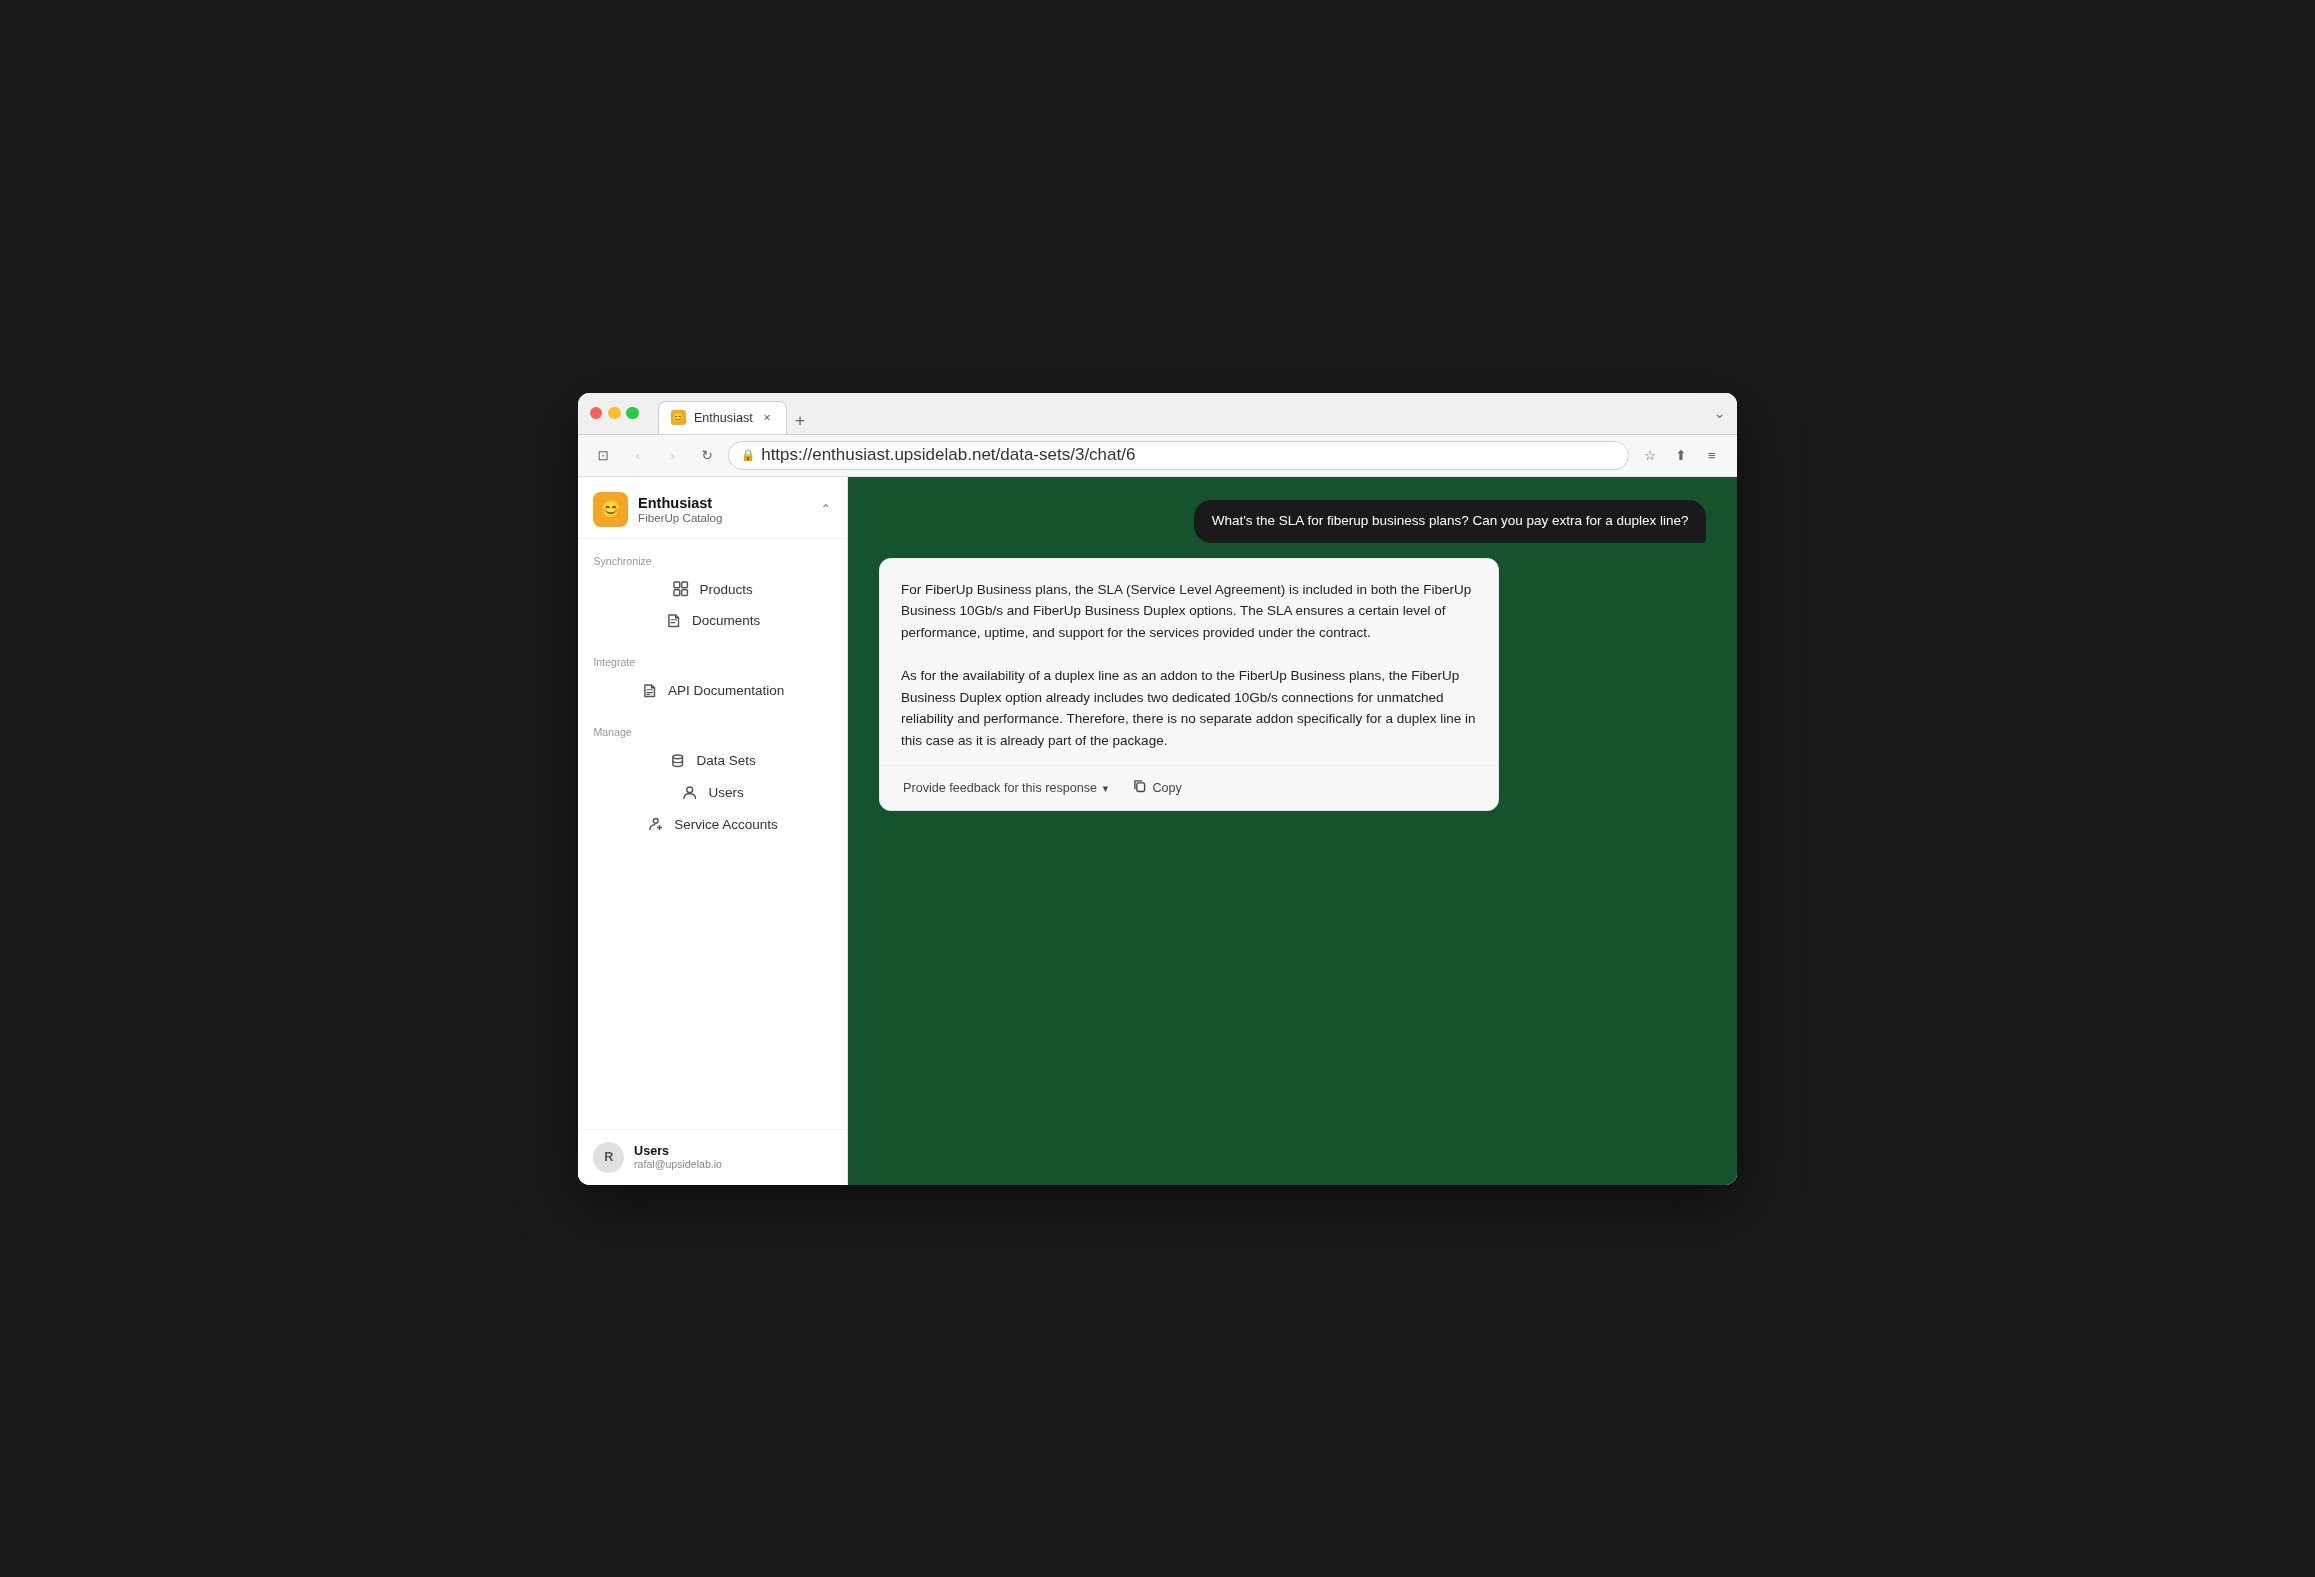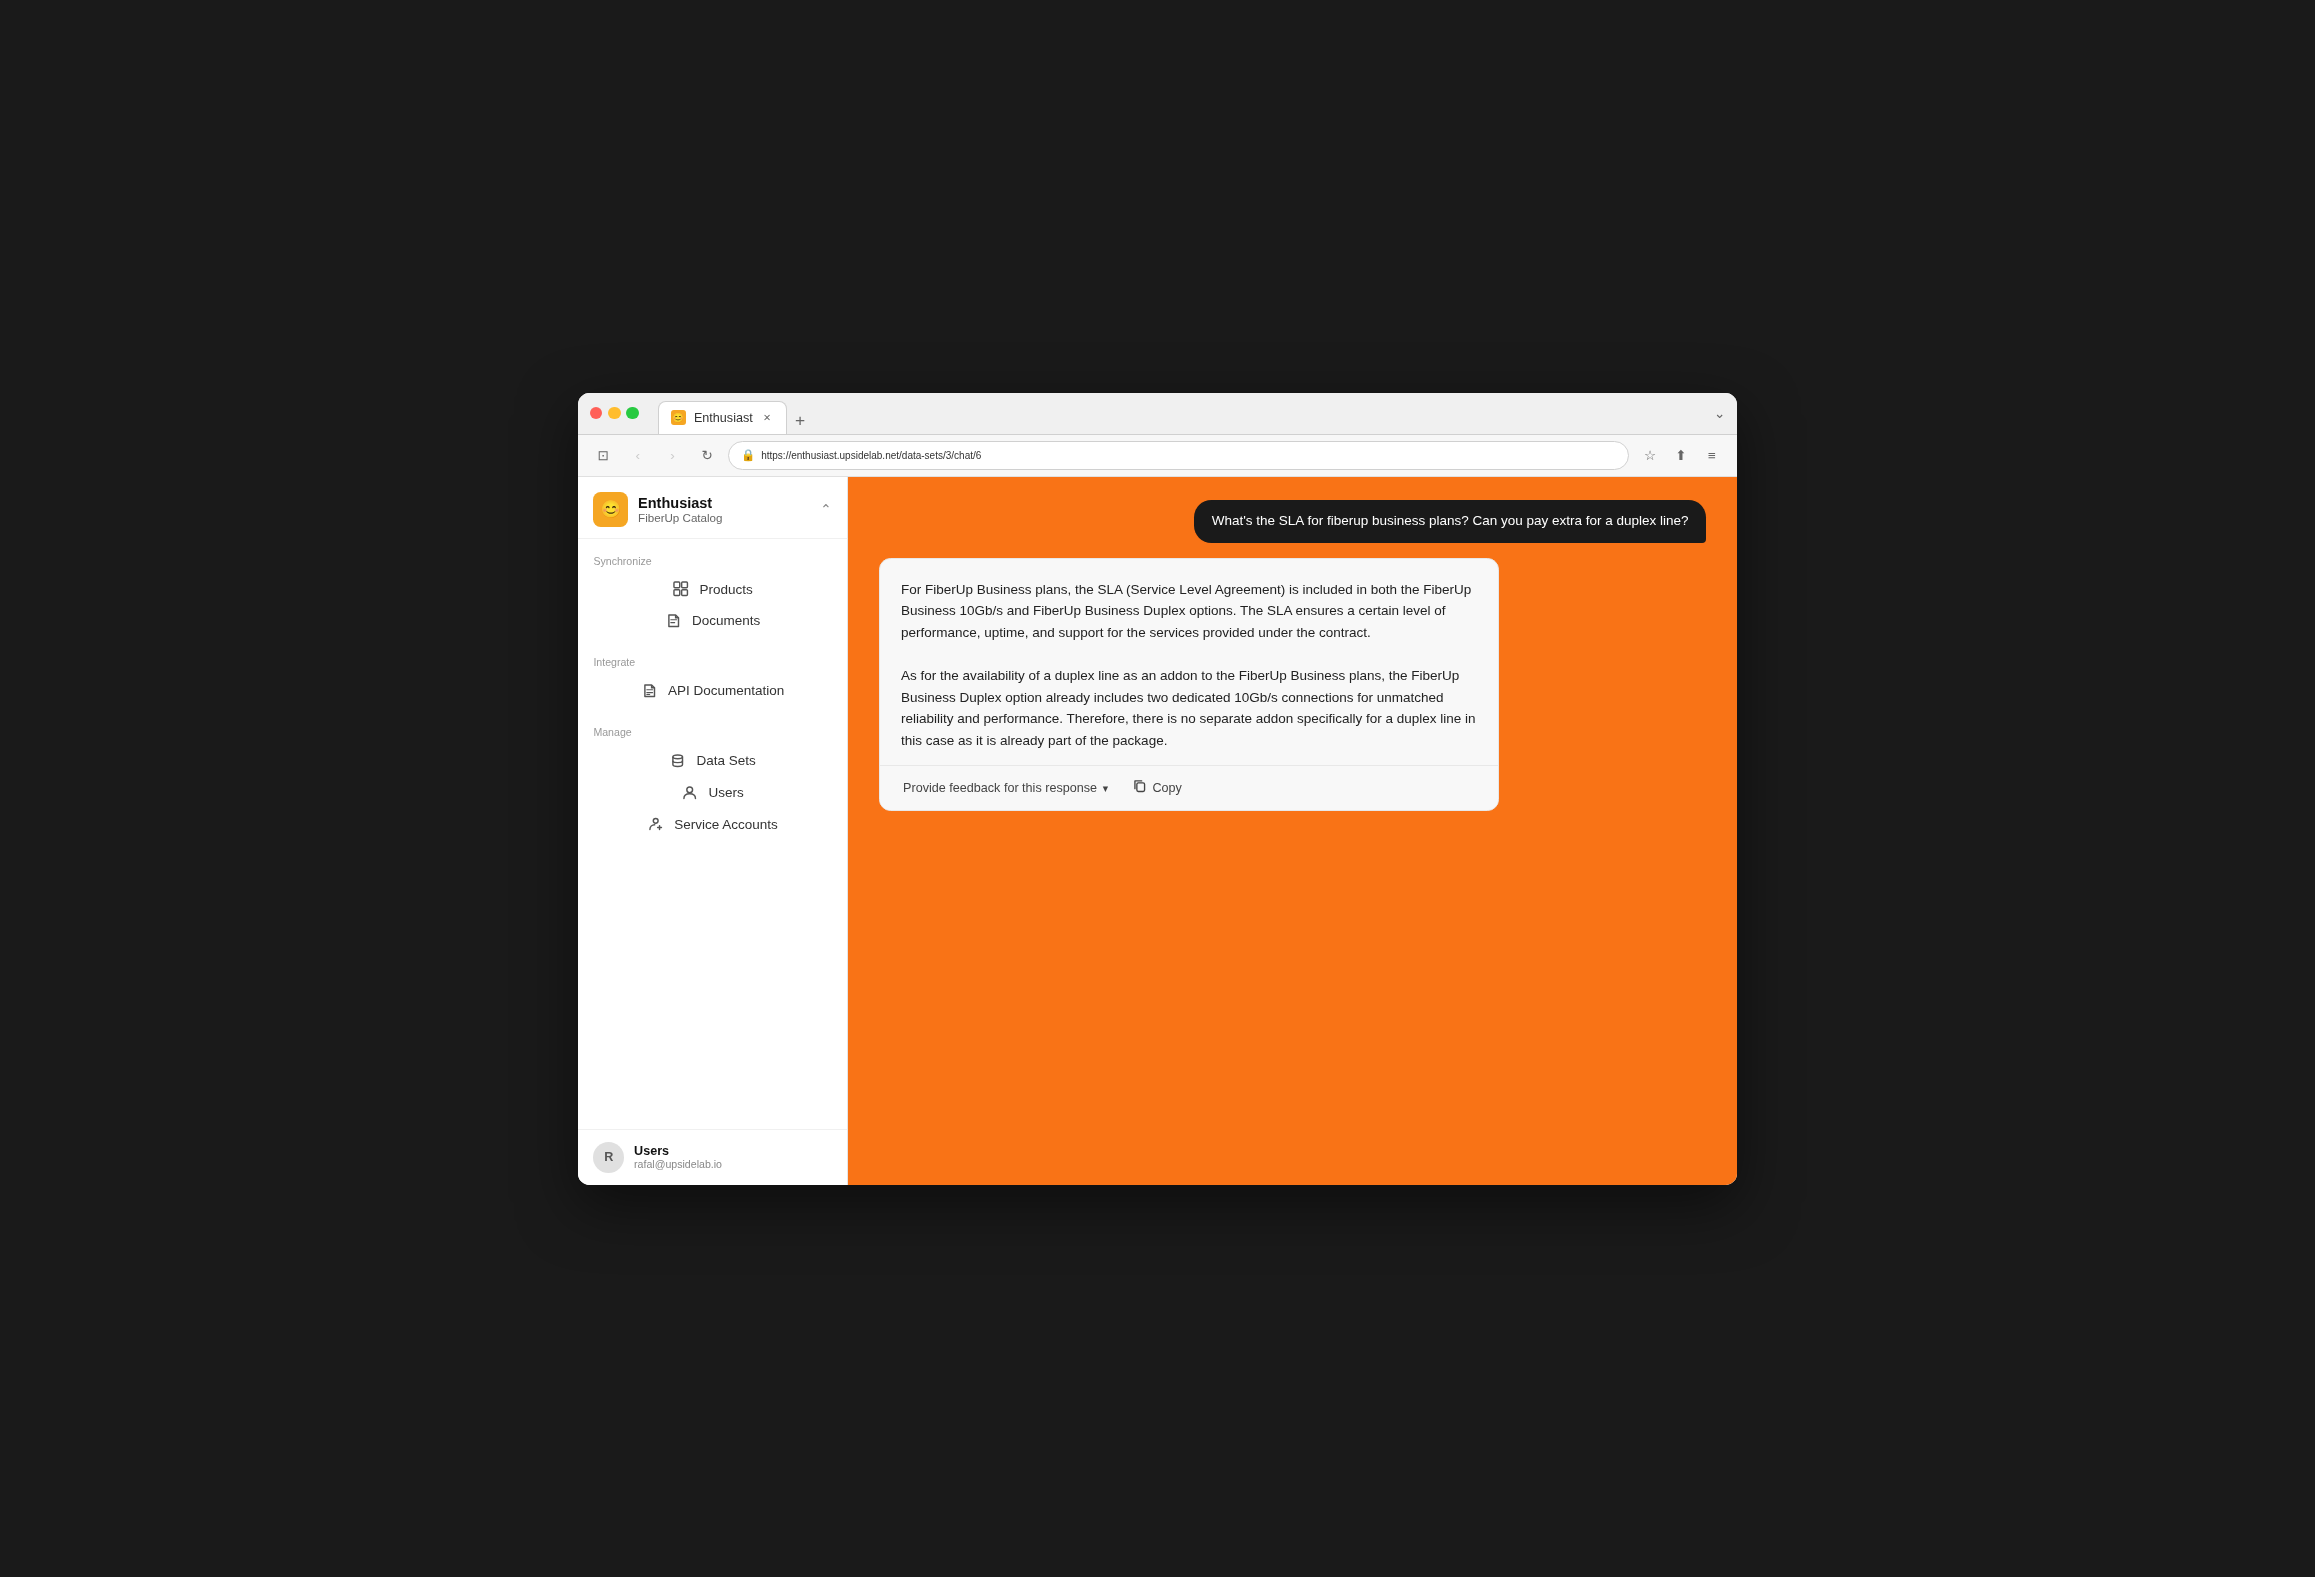--- a/index.html
+++ b/index.html
@@ -133,21 +133,21 @@
       border: 1px solid #d0d0d0;
       border-radius: 14.5px;
       display: flex;
       align-items: center;
       padding: 0 11.6px;
       gap: 5.8px;
       font-size: 12.6px;
       color: #333;
     }
     .address-bar-icon { color: #666; font-size: 11.6px; }
-    .address-url { font-size: 10px; color: #333; }
+    .address-url { font-size: 17px; color: #333; }
 
     .nav-actions {
       display: flex;
       gap: 3.9px;
     }
 
     
     .app-body {
       display: flex;
       flex: 1;
@@ -238,21 +238,21 @@
     }
     .user-info { display: flex; flex-direction: column; }
     .user-name { font-size: 12.6px; font-weight: 600; color: #111; }
     .user-email { font-size: 10.6px; color: #888; }
 
     
     .main-content {
       flex: 1;
       display: flex;
       flex-direction: column;
-      background: #f97316;
+      background: #14532d;
       overflow: hidden;
     }
 
     .chat-messages {
       flex: 1;
       overflow-y: auto;
       padding: 23px 31px;
       display: flex;
       flex-direction: column;
       gap: 15.4px;

